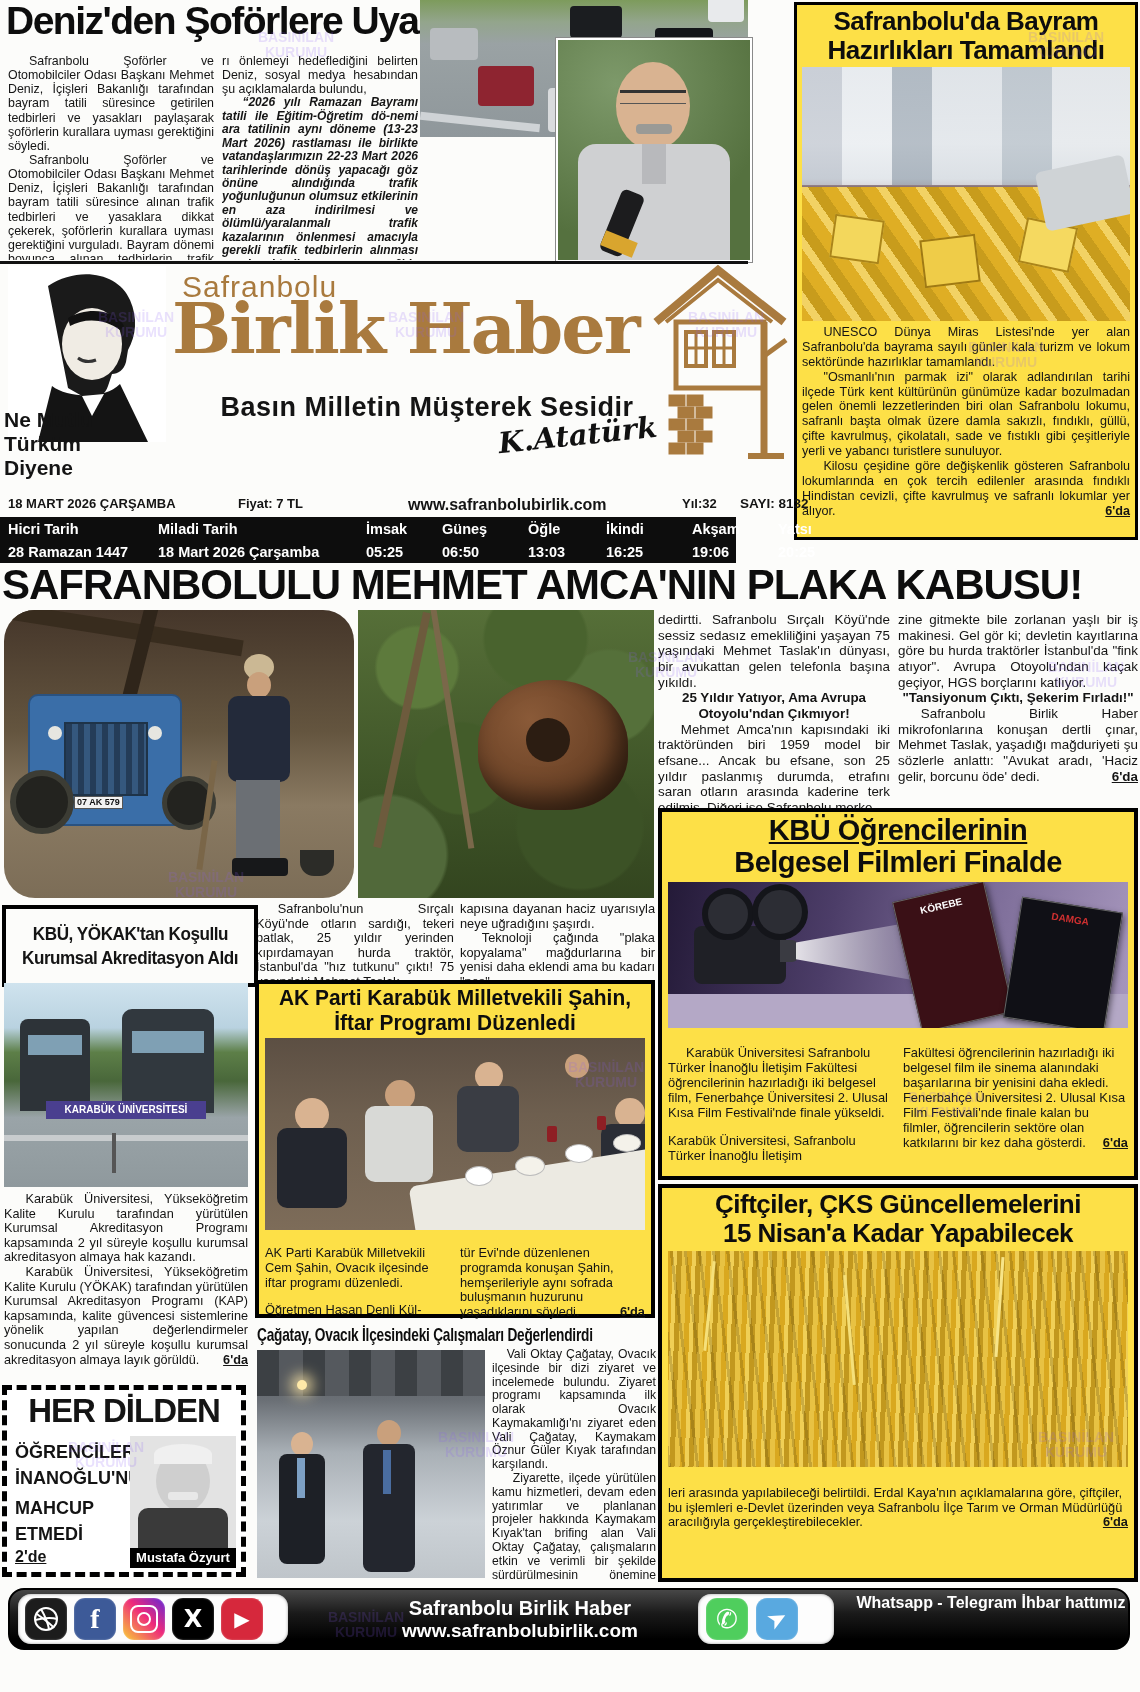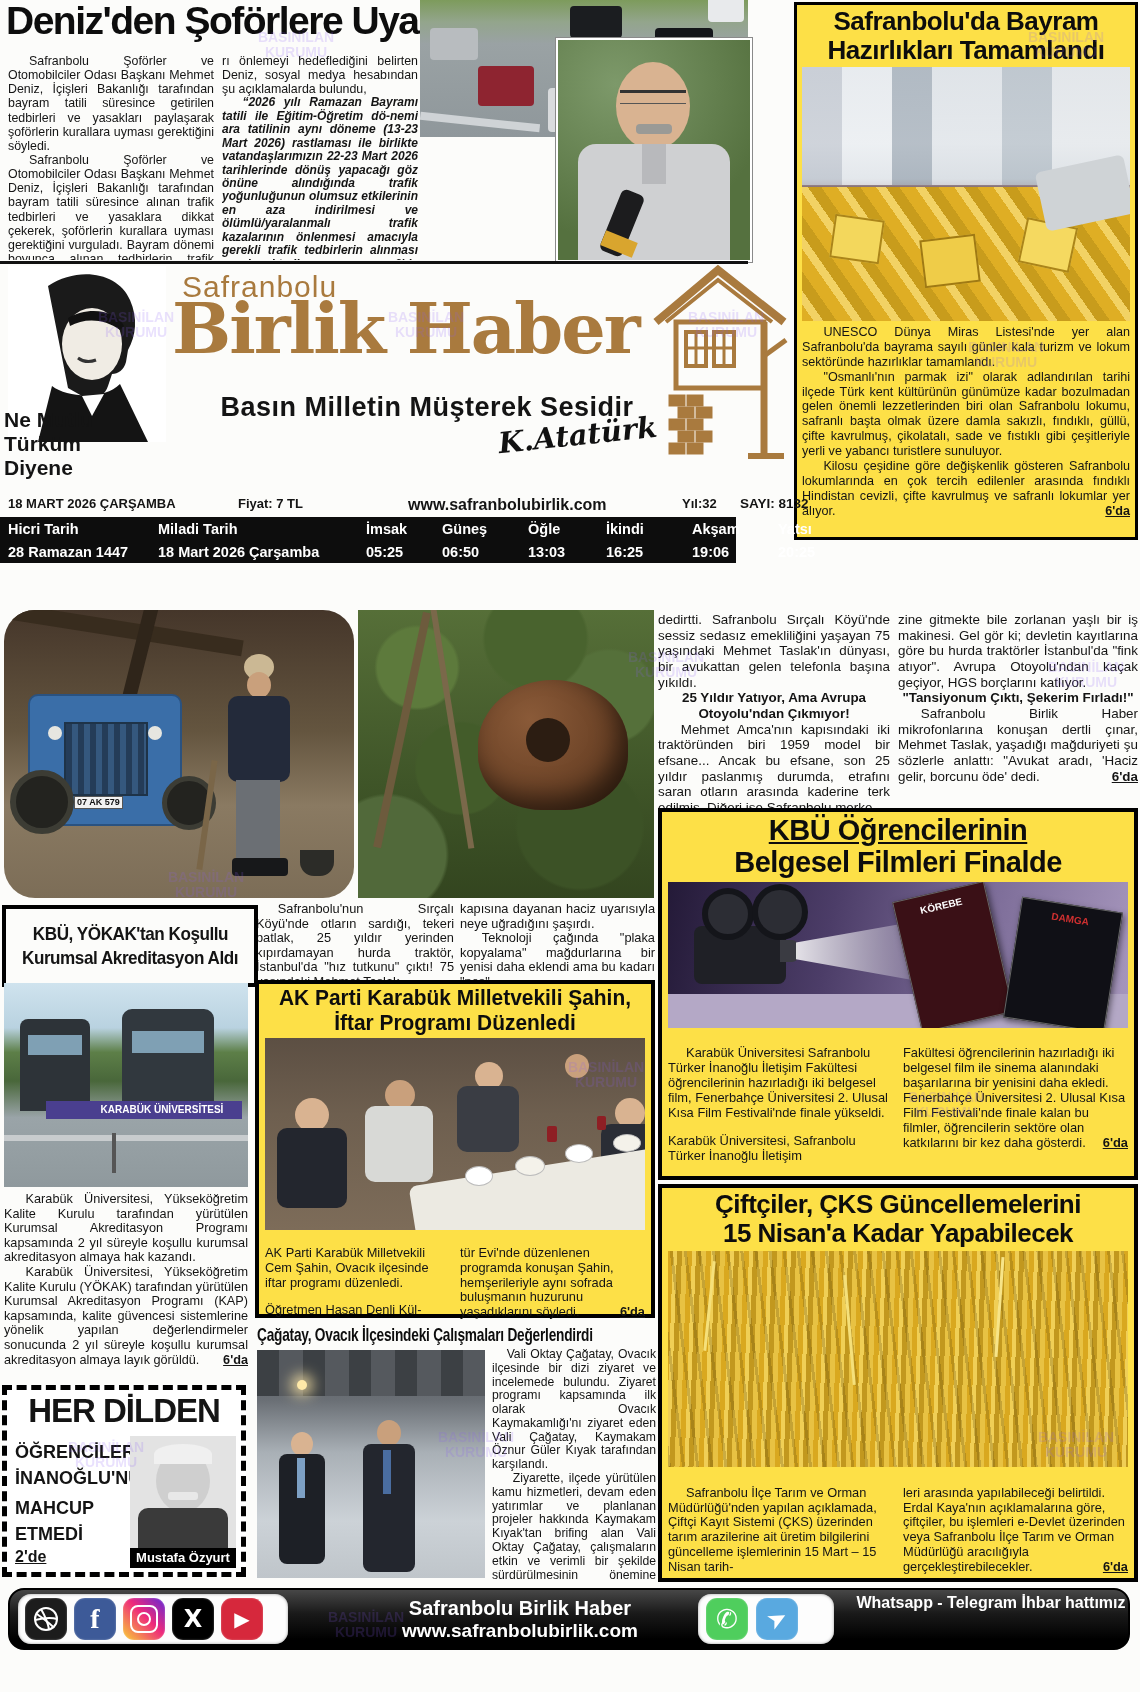--- a/index.html
+++ b/index.html
@@ -129,21 +129,21 @@
   .wm{position:absolute;width:92px;text-align:center;font-size:14px;font-weight:bold;color:#8b5cf6;
       opacity:0.18;line-height:1.1;z-index:6;pointer-events:none;}
 
   
   .car{position:absolute;border-radius:4px;}
   .head{position:absolute;border-radius:50%;}
   .plate{position:absolute;background:#f2f2f2;color:#111;font-size:9px;font-weight:bold;
          padding:0 2px;border:1px solid #555;line-height:11px;}
   .poster{position:absolute;color:#fff;font-size:10px;font-weight:bold;text-align:center;
           border:1px solid #666;box-shadow:2px 3px 6px rgba(0,0,0,.5);}
-  .sign{position:absolute;background:#bf2b2b;color:#fff;font-weight:bold;text-align:center;padding-left:36px;}
+  .sign{position:absolute;background:#bf2b2b;color:#fff;font-weight:bold;text-align:center;}
 </style>
 </head>
 <body>
 
 <div class="page">
 
   <div class="abs headline" id="tl-headline">Deniz'den Şoförlere Uyarı</div>
 
   <div class="photo" id="traffic-photo" style="background:linear-gradient(180deg,#7d9b5c 0%,#93a58c 16%,#9aa2a4 32%,#8f979b 100%);">
     <div class="car" style="left:150px;top:6px;width:52px;height:32px;background:#1b1d20;"></div>
@@ -264,20 +264,21 @@
     <div>28 Ramazan 1447</div>
     <div>18 Mart 2026 Çarşamba</div>
     <div>05:25</div>
     <div>06:50</div>
     <div>13:03</div>
     <div>16:25</div>
     <div>19:06</div>
     <div>20:25</div>
   </div>
 
+  <div class="abs headline" id="main-headline">SAFRANBOLULU MEHMET AMCA'NIN PLAKA KABUSU!</div>
 
   <div class="photo" id="tractor-photo-1" style="background:linear-gradient(180deg,#45362a 0%,#64553f 42%,#8a7a62 68%,#7c6d57 100%);">
     <div style="position:absolute;left:-20px;top:10px;width:260px;height:16px;background:#382c1e;transform:rotate(9deg);"></div>
     <div style="position:absolute;left:120px;top:-10px;width:14px;height:180px;background:#2f251a;transform:rotate(14deg);"></div>
     <div style="position:absolute;left:24px;top:84px;width:150px;height:128px;background:#3a6ea8;border-radius:10px 10px 4px 4px;border:2px solid #2a5280;">
       <div style="position:absolute;left:34px;top:26px;width:80px;height:70px;background:repeating-linear-gradient(90deg,#243c58 0 6px,#35587e 6px 12px);border:2px solid #1e3348;"></div>
       <div style="position:absolute;left:18px;top:30px;width:14px;height:14px;border-radius:50%;background:#e6e6e0;"></div>
       <div style="position:absolute;right:18px;top:30px;width:14px;height:14px;border-radius:50%;background:#e6e6e0;"></div>
       <div class="plate" style="left:44px;top:100px;">07 AK 579</div>
     </div>
@@ -437,23 +438,20 @@
     <div class="headline bh">Çiftçiler, ÇKS Güncellemelerini</div>
     <div class="headline bh">15 Nisan'a Kadar Yapabilecek</div>
     <div class="photo-inline" id="wheat-photo" style="background:repeating-linear-gradient(92deg,#d9a81f 0 5px,#f0cf56 5px 9px,#c2981e 9px 14px,#e8c243 14px 19px),linear-gradient(180deg,#e8c243,#b98f1a);">
       <div style="position:absolute;left:0;top:0;width:100%;height:100%;background:repeating-linear-gradient(83deg,rgba(90,70,10,.25) 0 3px,transparent 3px 14px);"></div>
       <div style="position:absolute;left:40px;top:10px;width:3px;height:90px;background:#f5e07a;transform:rotate(6deg);"></div>
       <div style="position:absolute;left:180px;top:24px;width:3px;height:110px;background:#f5e07a;transform:rotate(-5deg);"></div>
       <div style="position:absolute;left:330px;top:6px;width:3px;height:100px;background:#f7e488;transform:rotate(4deg);"></div>
     </div>
     <div id="ciftciler-cols">
       <div>
-        <p style="text-indent:1.4em;">Safranbolu İlçe Tarım ve Orman Müdürlüğü'nden yapılan açıklamada, Çiftçi Kayıt Sistemi (ÇKS) üzerinden tarım arazilerine ait üretim bilgilerini güncelleme işlemlerinin 15 Mart – 15 Nisan tarih-</p>
-      </div>
-      <div>
         <p style="text-indent:0;">
           <span>leri arasında yapılabileceği belirtildi. Erdal Kaya'nın açıklamalarına göre, çiftçiler, bu işlemleri e-Devlet üzerinden veya Safranbolu İlçe Tarım ve Orman Müdürlüğü aracılığıyla gerçekleştirebilecekler.</span>
           <span class="more">6'da</span>
         </p>
       </div>
     </div>
   </div>
 
   <div id="herdilden-box">
     <div id="hd-title">HER DİLDEN</div>

